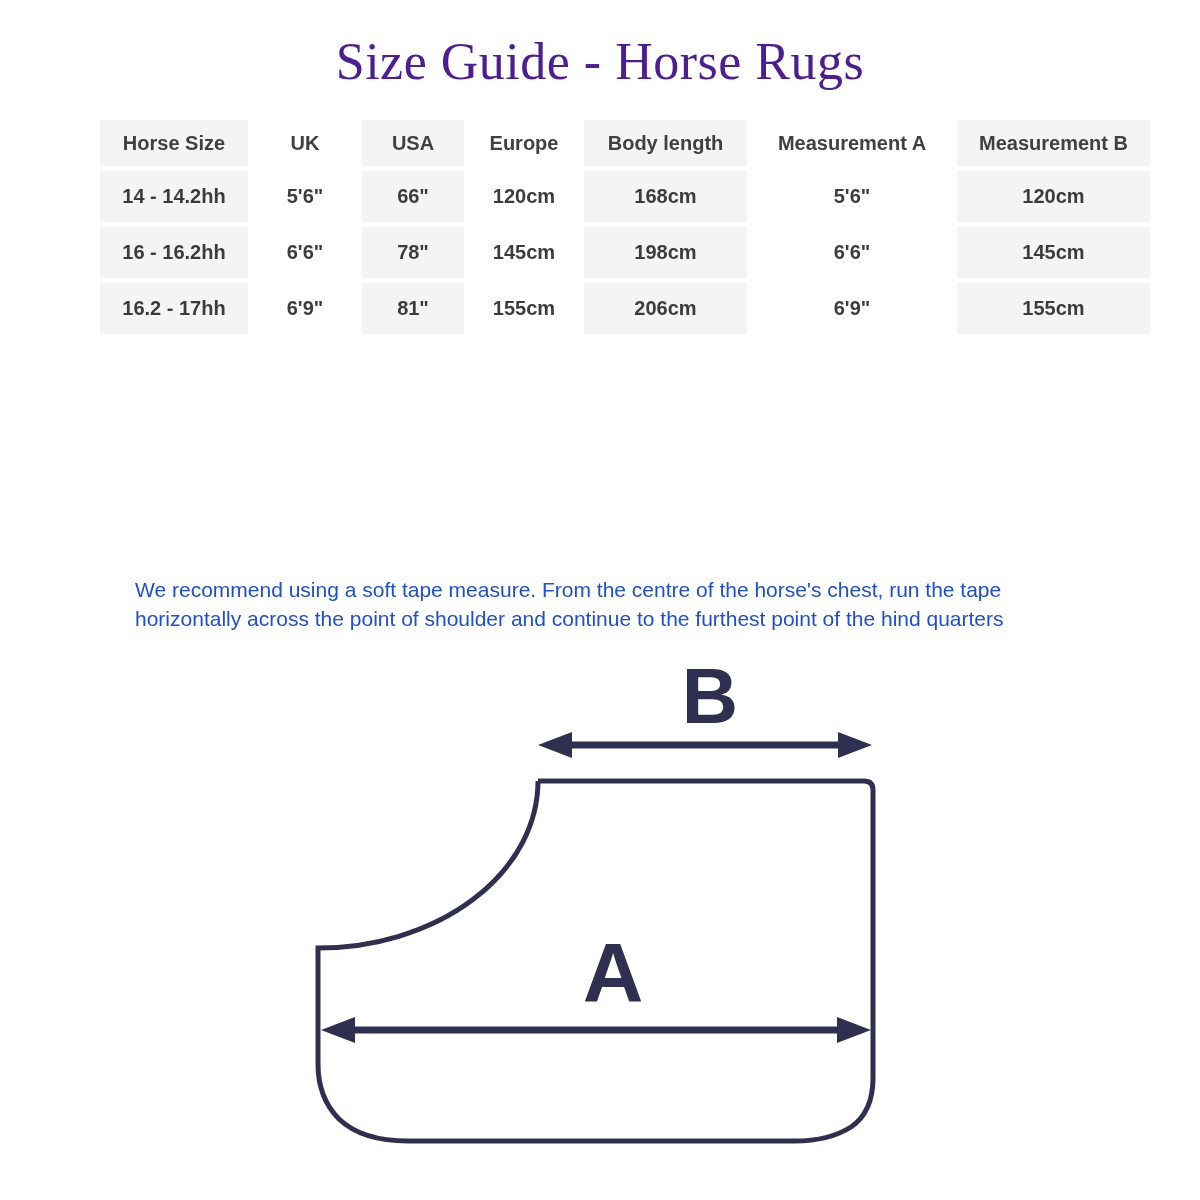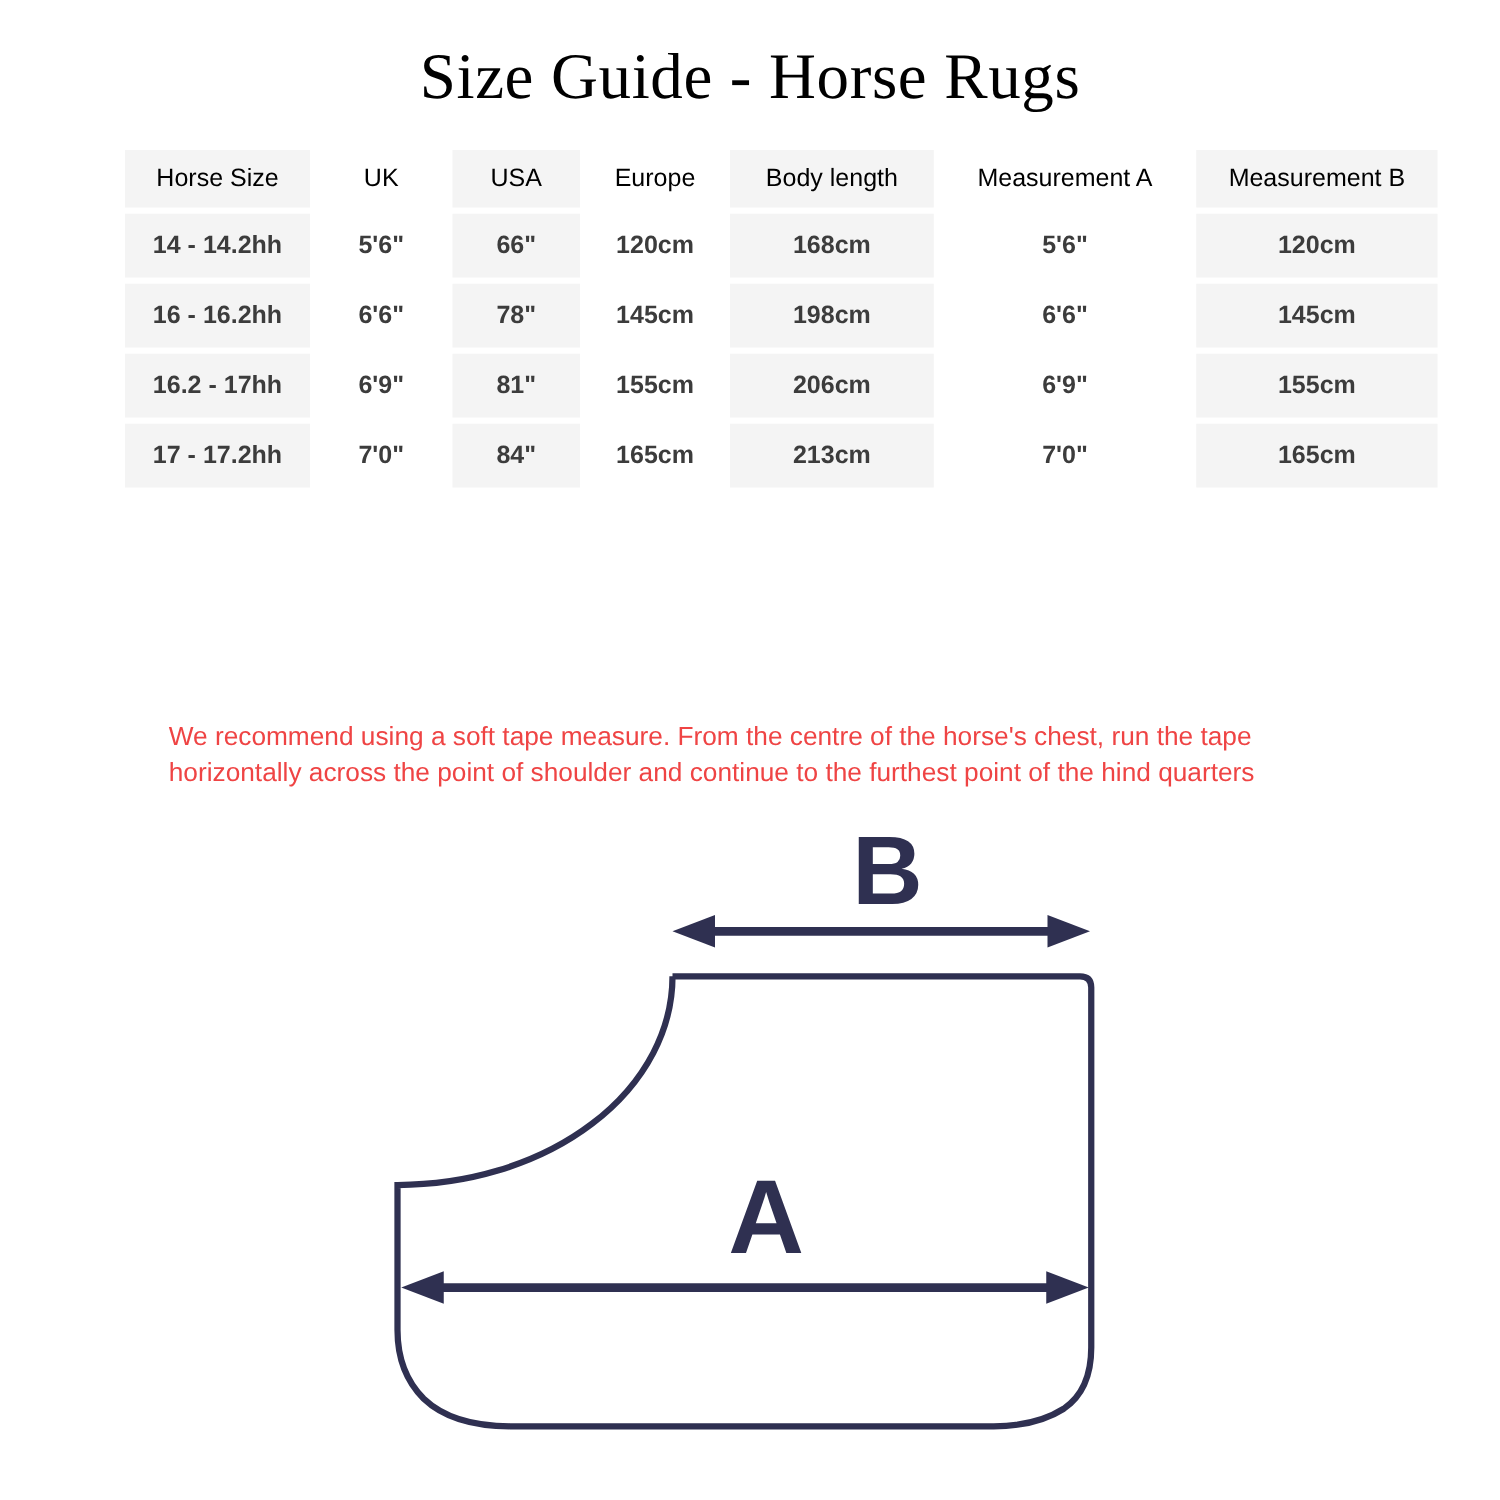--- a/index.html
+++ b/index.html
@@ -3,45 +3,45 @@
 <meta charset="utf-8">
 <style>
   html,body{margin:0;padding:0;}
   body{
     width:1200px;height:1200px;position:relative;background:#ffffff;
     font-family:"Liberation Sans",sans-serif;overflow:hidden;
     --ink:#2f3051;--stripe:#f4f4f4;--cell-text:#3c3c3c;
   }
   .page-title{
     font-family:"Liberation Serif",serif;font-weight:400;
-    font-size:52px;color:#000000;text-align:center;
+    font-size:52px;color:#4c1d95;text-align:center;
     margin:0;position:absolute;top:32px;left:0;width:1200px;letter-spacing:0.5px;
   }
   table.size-table{
     position:absolute;left:94px;top:115px;
     border-collapse:separate;border-spacing:6px 5px;table-layout:fixed;
   }
   .size-table th,.size-table td{
     text-align:center;vertical-align:middle;padding:0 4px;
     font-size:20px;color:var(--cell-text);
   }
-  .size-table th{height:46px;font-weight:400;color:#000000;}
+  .size-table th{height:46px;font-weight:700;color:#404040;}
   .size-table td{height:51px;font-weight:700;}
   .size-table th:nth-child(odd),.size-table td:nth-child(odd){background:var(--stripe);}
   .size-table th:nth-child(even),.size-table td:nth-child(even){background:#ffffff;}
   .size-table th:nth-child(1){width:140px;}
   .size-table th:nth-child(2){width:94px;}
   .size-table th:nth-child(3){width:94px;}
   .size-table th:nth-child(4){width:100px;}
   .size-table th:nth-child(5){width:155px;}
   .size-table th:nth-child(6){width:190px;}
   .size-table th:nth-child(7){width:185px;}
   .note-text{
     position:absolute;left:135px;top:575px;width:930px;
-    font-size:21px;line-height:29px;color:#ef4444;
+    font-size:21px;line-height:29px;color:#1d4ed8;
   }
   .diagram-wrap{position:absolute;left:0;top:640px;width:1200px;height:560px;}
   .ink-stroke{stroke:var(--ink);fill:none;}
   .ink-fill{fill:var(--ink);stroke:none;}
   .dim-label{
     font-family:"Liberation Sans",sans-serif;font-weight:700;fill:var(--ink);
   }
   .label-b{font-size:78px;}
   .label-a{font-size:84px;}
 </style>
@@ -83,29 +83,20 @@
       </tr>
       <tr>
         <td>16.2 - 17hh</td>
         <td>6'9"</td>
         <td>81"</td>
         <td>155cm</td>
         <td>206cm</td>
         <td>6'9"</td>
         <td>155cm</td>
       </tr>
-      <tr>
-        <td>17 - 17.2hh</td>
-        <td>7'0"</td>
-        <td>84"</td>
-        <td>165cm</td>
-        <td>213cm</td>
-        <td>7'0"</td>
-        <td>165cm</td>
-      </tr>
     </tbody>
 </table>
 
 <div class="note-text">We recommend using a soft tape measure. From the centre of the horse's chest, run the tape horizontally across the point of shoulder and continue to the furthest point of the hind quarters</div>
 
 <div class="diagram-wrap">
   <svg width="1200" height="560" viewBox="0 640 1200 560" xmlns="http://www.w3.org/2000/svg">
 
     <text class="dim-label label-b" x="710" y="723" text-anchor="middle">B</text>
 

